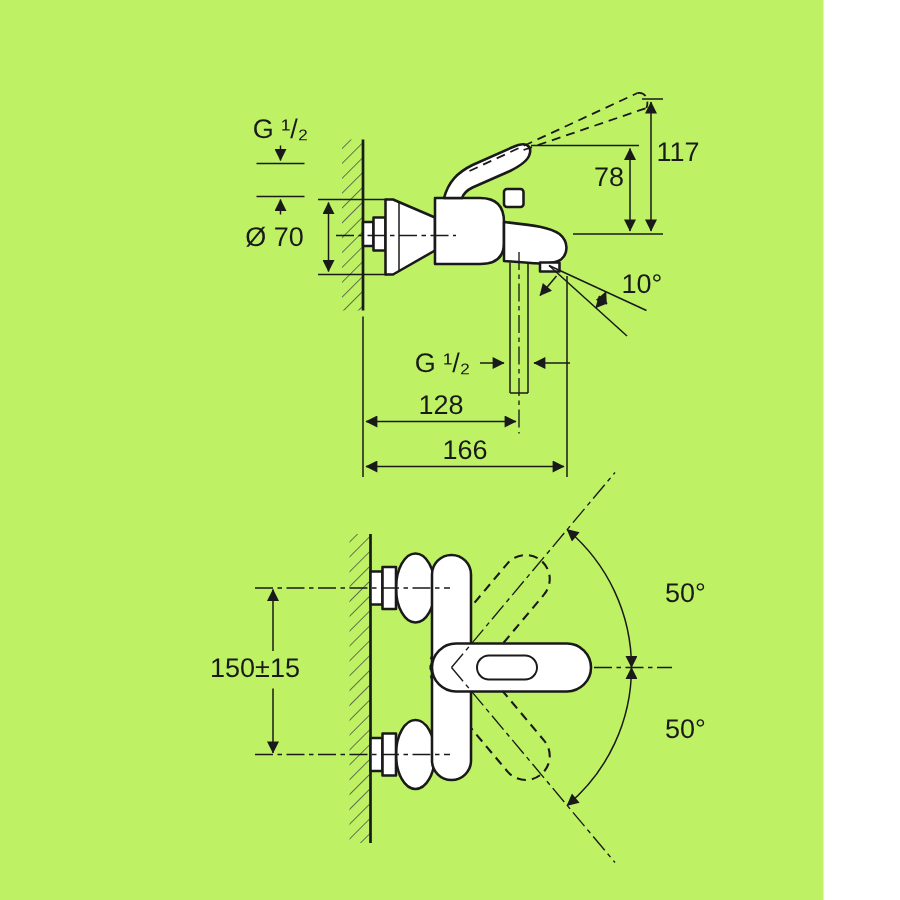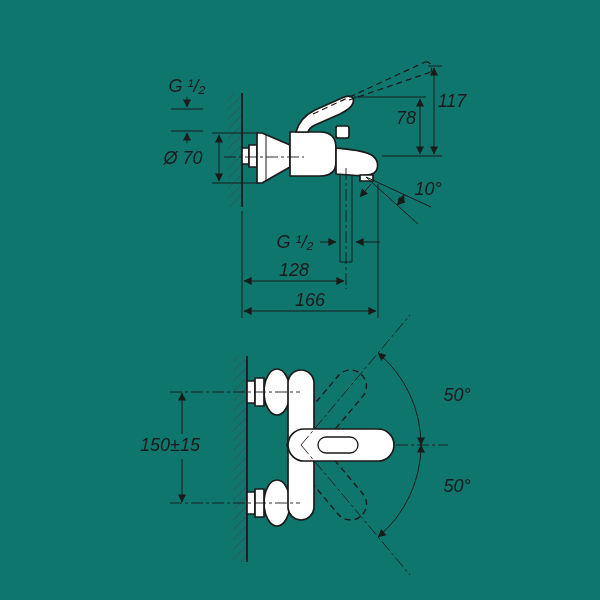--- a/index.html
+++ b/index.html
@@ -3,25 +3,24 @@
 <meta charset="utf-8">
 <style>
   html, body {
     margin: 0;
     padding: 0;
     background: #ffffff;
     font-family: "Liberation Sans", "DejaVu Sans", sans-serif;
   }
   .canvas {
     position: relative;
-    width: 600px;
+    width: 549px;
     height: 600px;
-    background: #0f766e;
+    background: #bef264;
     overflow: hidden;
-    font-style: italic;
   }
   svg { display: block; }
   text {
     font-family: "Liberation Sans", "DejaVu Sans", sans-serif;
     font-size: 18px;
     fill: #1a1a1a;
   }
   .outline  { fill: #ffffff; stroke: #1a1a1a; stroke-width: 1.7; stroke-linejoin: round; }
   .thin     { fill: none; stroke: #1a1a1a; stroke-width: 1; }
   .dim      { fill: none; stroke: #1a1a1a; stroke-width: 1; }

